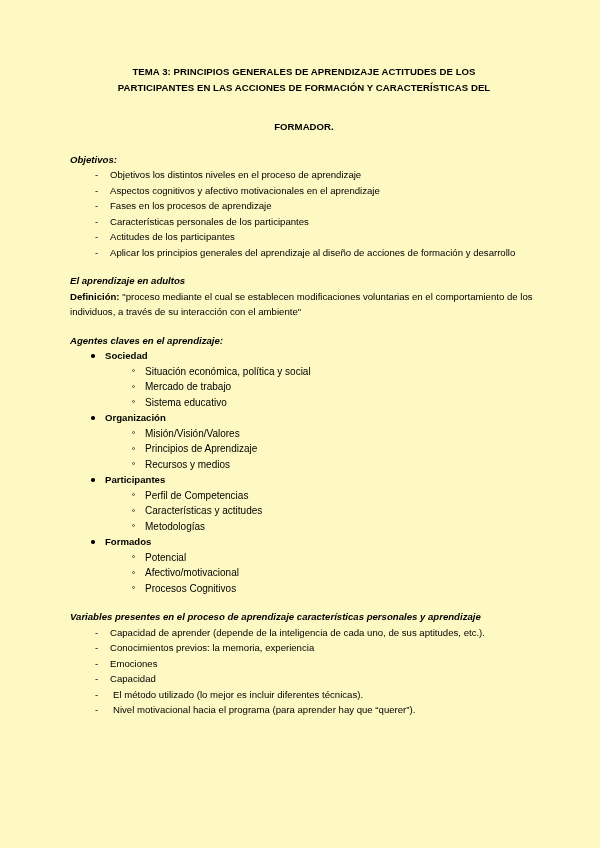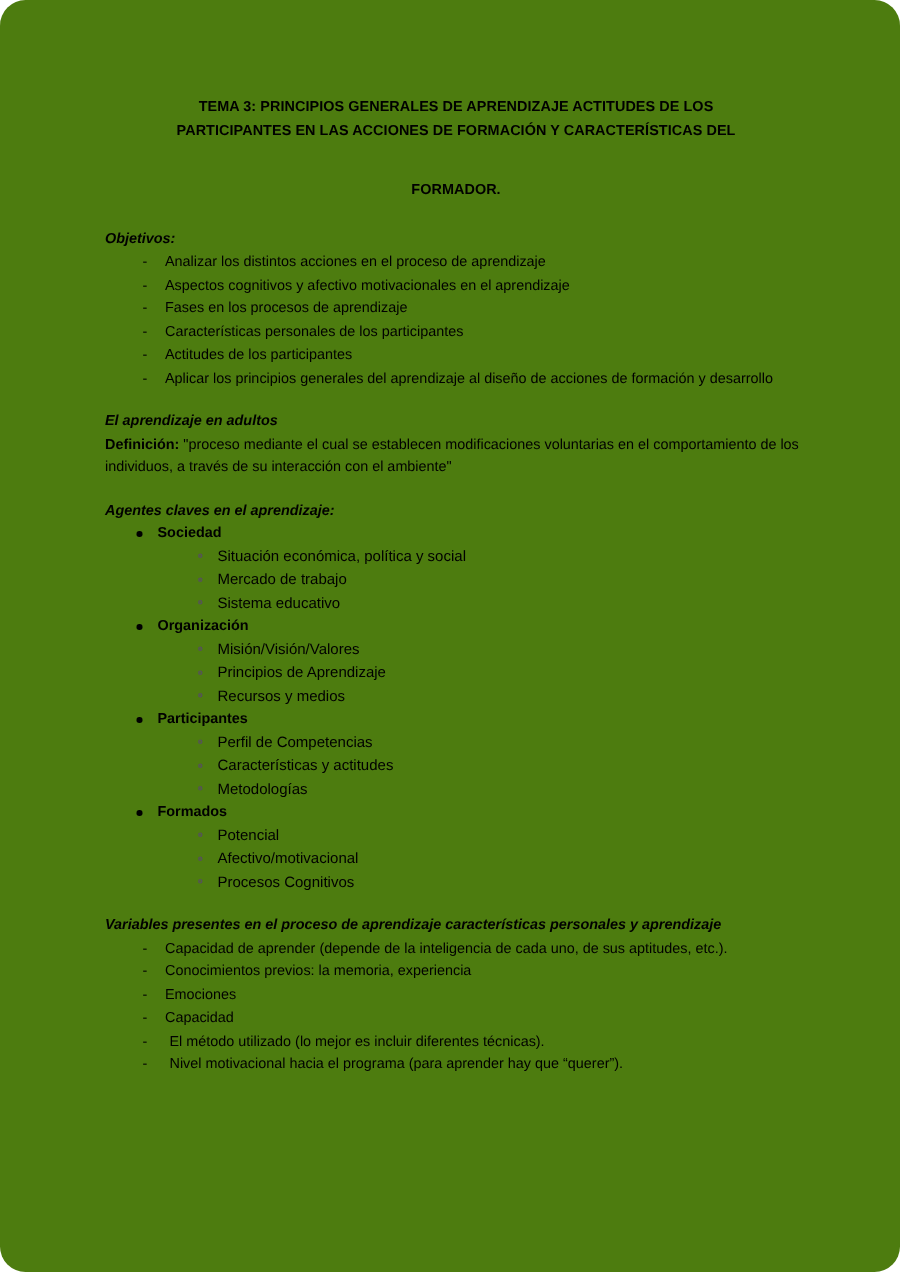--- a/index.html
+++ b/index.html
@@ -13,25 +13,24 @@
     height: 848px;
     font-family: "Liberation Sans", sans-serif;
     color: #000000;
     -webkit-font-smoothing: antialiased;
   }
 
   .page {
     position: relative;
     width: 600px;
     height: 848px;
-    background: #4d7c0f;
+    background: #fef9c3;
     box-sizing: border-box;
     padding: 64px 62px 0 70px;
     overflow: hidden;
-    border-radius: 17px;
   }
 
   
   .doc-title {
     font-size: 9.6px;
     font-weight: bold;
     line-height: 15.5px;
     text-align: center;
     margin: 0 0 0 0;
     letter-spacing: 0.05px;
@@ -163,21 +162,21 @@
     <span style="display: block; margin-top: 24px;">FORMADOR.</span>
   </div>
 
   <div class="spacer-lg"></div>
 
   <div class="h-bold">Objetivos:</div>
 
   <ul class="dash-list">
     <li>
       <span class="marker">-</span>
-      <span class="text">Analizar los distintos acciones en el proceso de aprendizaje</span>
+      <span class="text">Objetivos los distintos niveles en el proceso de aprendizaje</span>
     </li>
     <li>
       <span class="marker">-</span>
       <span class="text">Aspectos cognitivos y afectivo motivacionales en el aprendizaje</span>
     </li>
     <li>
       <span class="marker">-</span>
       <span class="text">Fases en los procesos de aprendizaje</span>
     </li>
     <li>

